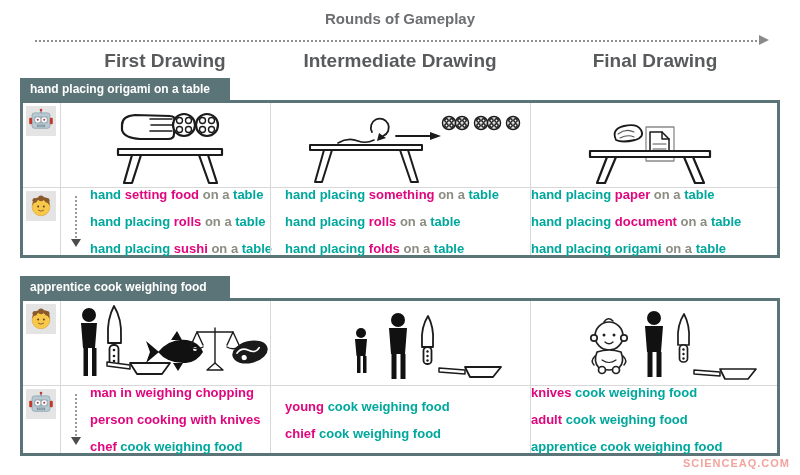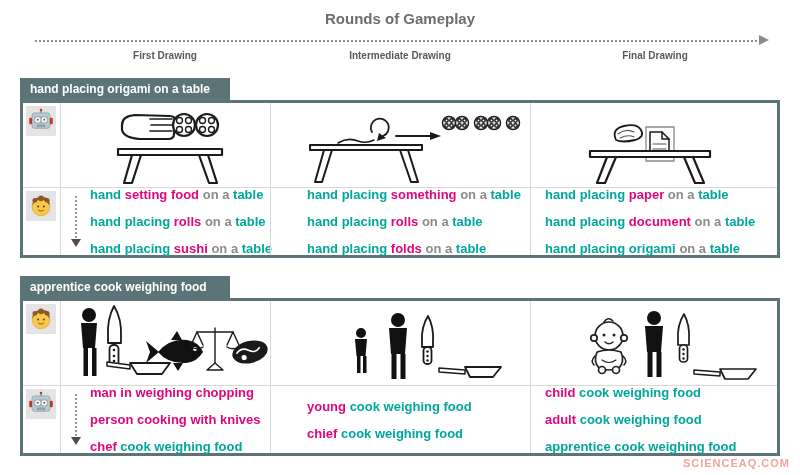--- a/index.html
+++ b/index.html
@@ -11,21 +11,21 @@
   .page{position:relative;width:800px;height:475px;background:#fff;overflow:hidden}
 
   .title{position:absolute;top:10px;left:0;width:100%;text-align:center;
          font-size:15px;font-weight:bold;color:#6d6e71}
   .flow-arrow{position:absolute;top:40px;left:35px;width:730px;border-top:2px dotted #8f8f8f}
   .flow-arrow .head{position:absolute;right:-4px;top:-7px;width:0;height:0;
          border-left:10px solid #8a8a8a;border-top:5px solid transparent;border-bottom:5px solid transparent}
 
   .col-headers{position:absolute;top:50px;left:20px;width:760px;display:flex}
   .col-headers .spacer{width:40px}
-  .col-head{font-size:10px;font-weight:bold;color:#595a5c;text-align:center}
+  .col-head{font-size:19px;font-weight:bold;color:#595a5c;text-align:center}
   .ch1{width:210px}.ch2{width:260px}.ch3{width:250px}
 
   .section{position:absolute;left:20px;width:760px}
   .sec1{top:78px}.sec2{top:276px}
   .sec-tab{display:inline-block;background:var(--slate);color:#fff;font-size:12px;
            font-weight:bold;padding:4px 14px 4px 10px;min-width:210px}
   .sec-table{border:3px solid var(--slate);display:grid;background:#fff;
              grid-template-columns:37px 210px 260px 247px}
   .cell{position:relative}
   .c-border{border-left:1px solid var(--divider)}
@@ -33,21 +33,21 @@
   .draw-row{height:84px}
   .guess-row{height:68px}
   .icon-cell{padding:3px}
   .icon-box{width:30px;height:30px;background:#e4e4e4;display:flex;align-items:center;justify-content:center}
   .draw-cell{display:flex;align-items:center;justify-content:center}
 
   .guess-cell{display:flex;align-items:center}
   .guess-lines{display:flex;flex-direction:column;gap:8px}
   .guess-line{font-size:13px;font-weight:bold;line-height:19px;white-space:nowrap}
   .seg-t{color:var(--teal)} .seg-m{color:var(--magenta)} .seg-g{color:var(--gray)}
-  .g1{padding-left:10px}.g2{padding-left:36px}.g3{padding-left:14px}
+  .g1{padding-left:10px}.g2{padding-left:14px}.g3{}
   .vflow{display:flex;flex-direction:column;align-items:center;margin-right:9px}
   .vdots{width:0;height:42px;border-left:2px dotted #9a9a9a}
   .vhead{width:0;height:0;border-left:5px solid transparent;border-right:5px solid transparent;
          border-top:8px solid #4c4c4c;margin-top:1px}
 
   .watermark{position:absolute;right:10px;top:457px;font-size:11px;letter-spacing:1px;
              color:#f2a49e;font-weight:bold}
   svg{display:block}
 </style>
 </head>
@@ -343,21 +343,21 @@
         </div>
       </div>
       <div class="cell guess-row guess-cell c-border r2 g2">
         <div class="guess-lines">
           <div class="guess-line"><span class="seg-m">young</span> <span class="seg-t">cook weighing food</span></div>
           <div class="guess-line"><span class="seg-m">chief</span> <span class="seg-t">cook weighing food</span></div>
         </div>
       </div>
       <div class="cell guess-row guess-cell c-border r2 g3">
         <div class="guess-lines">
-          <div class="guess-line"><span class="seg-m">child</span> <span class="seg-t">cook weighing food</span></div>
+          <div class="guess-line"><span class="seg-m">knives</span> <span class="seg-t">cook weighing food</span></div>
           <div class="guess-line"><span class="seg-m">adult</span> <span class="seg-t">cook weighing food</span></div>
           <div class="guess-line"><span class="seg-t">apprentice cook weighing food</span></div>
         </div>
       </div>
     </div>
   </div>
 
   <div class="watermark">SCIENCEAQ.COM</div>
 </div>
 

